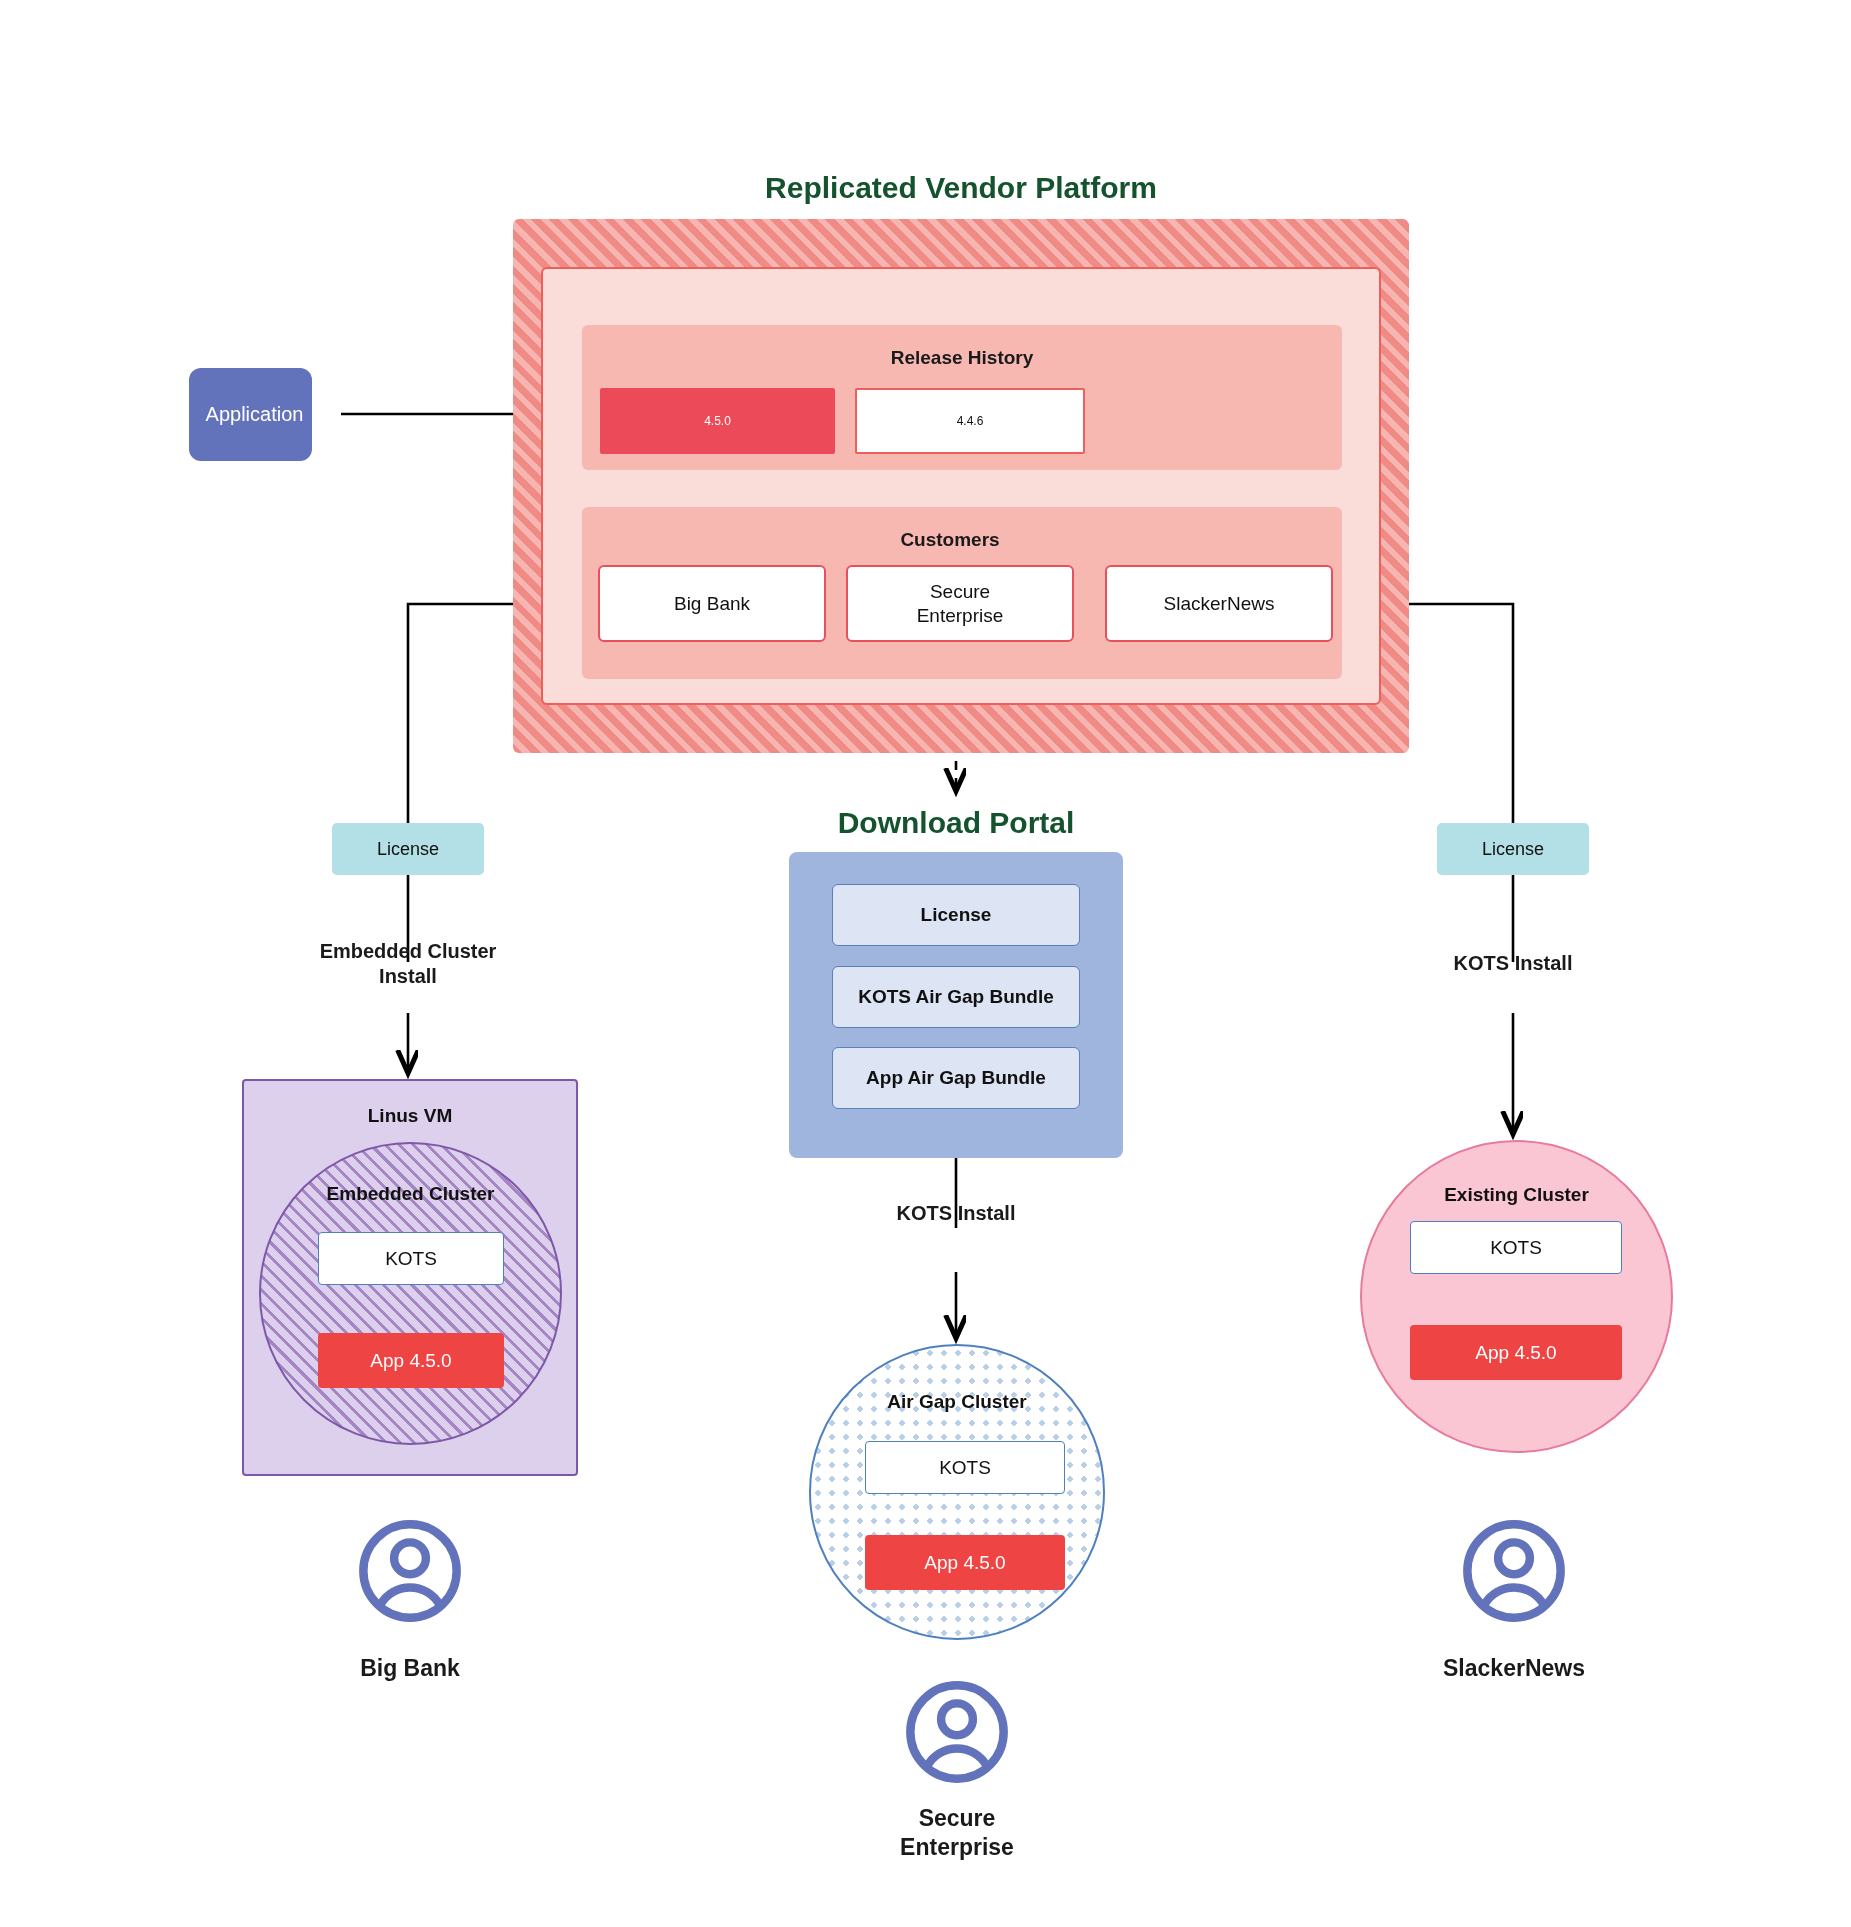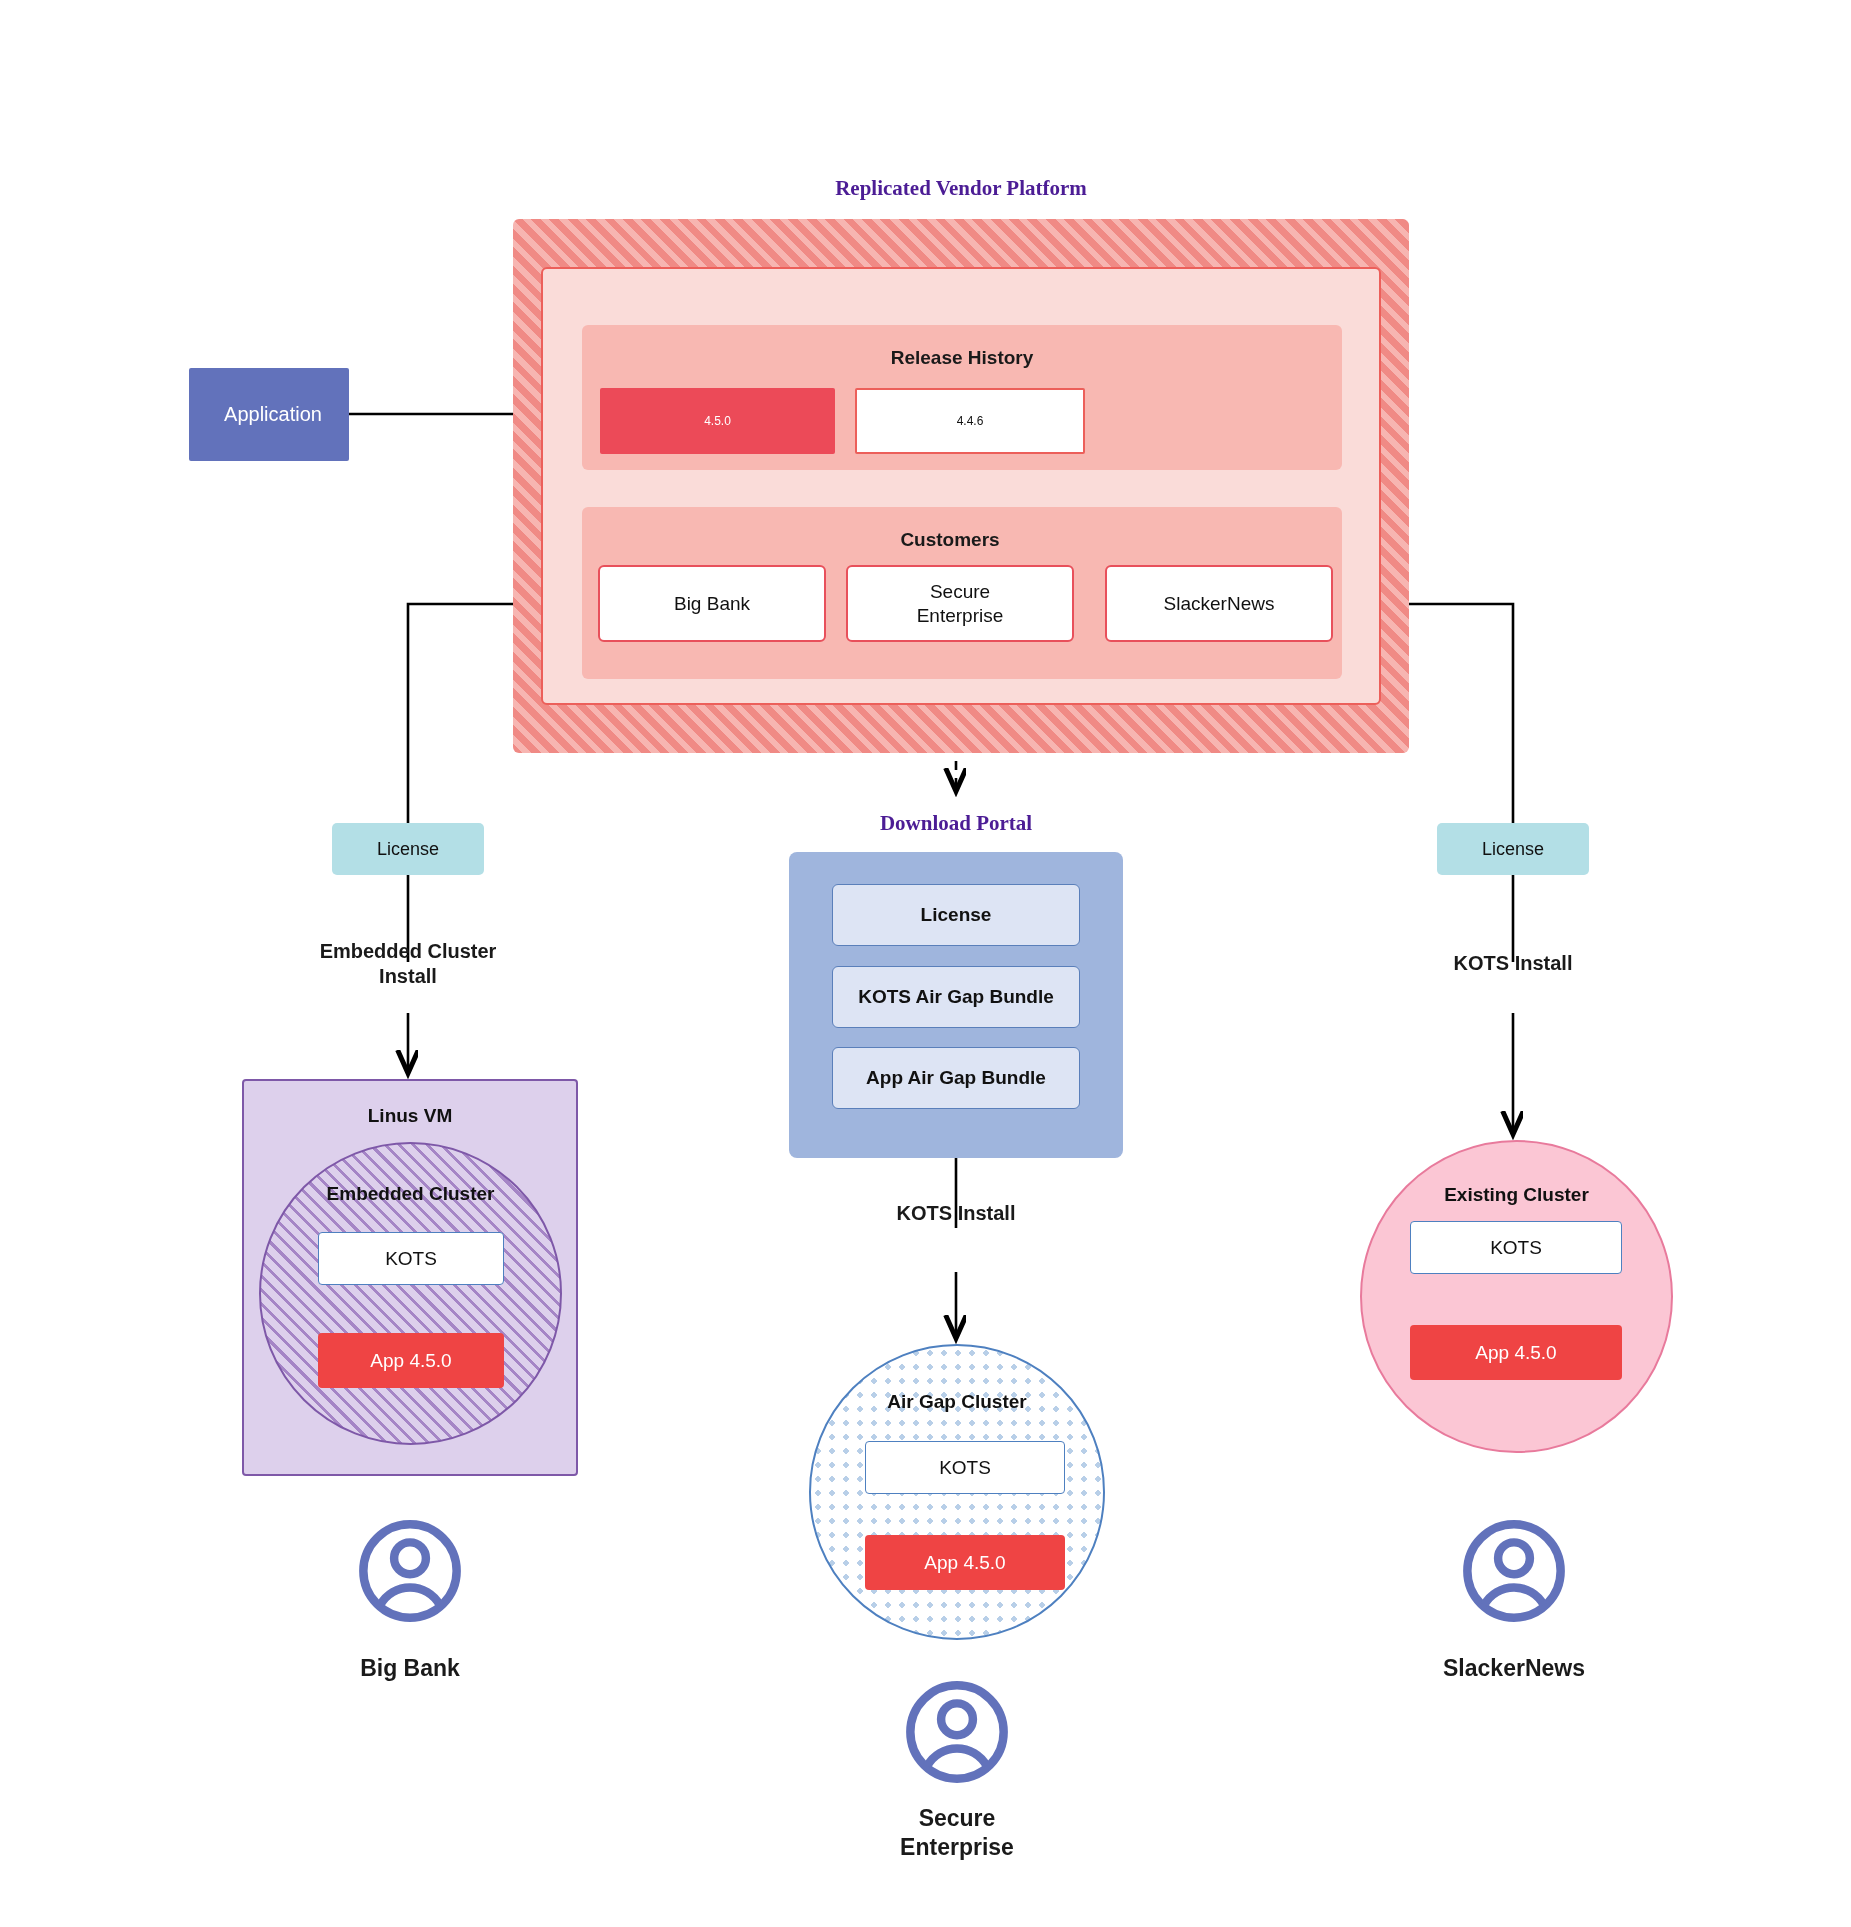--- a/index.html
+++ b/index.html
@@ -2,21 +2,21 @@
 <html><head>
 <meta charset="utf-8">
 <style>
   html,body{margin:0;padding:0;background:#ffffff;}
   body{width:1851px;height:1927px;position:relative;overflow:hidden;
        font-family:"Liberation Sans","DejaVu Sans",sans-serif;color:#111111;}
   .abs{position:absolute;box-sizing:border-box;}
   .ctr{display:flex;align-items:center;justify-content:center;text-align:center;}
 
   
-  .title{font-size:21px;font-weight:700;color:#4c1d95;font-family:Liberation Serif, serif;}
+  .title{font-size:30px;font-weight:700;color:#14532d;}
   .sub{font-size:19px;font-weight:600;color:#1a1a1a;}
   .lbl{font-size:20px;font-weight:700;color:#1a1a1a;line-height:1.25;}
   .persona{font-size:23px;font-weight:700;color:#1a1a1a;line-height:1.25;}
 
   
   #vendor-platform{
     left:513px;top:219px;width:896px;height:534px;border-radius:6px;
     background:
       repeating-linear-gradient(45deg,
         #f08a85 0px,#f08a85 7px,
@@ -38,21 +38,21 @@
            border:2px solid #ec5f5a;}
 
   .cust-box{height:77px;border-radius:6px;background:#ffffff;
             border:2px solid #e8505b;font-size:19px;line-height:1.25;}
   #cust-bigbank{left:598px;top:565px;width:228px;}
   #cust-secure{left:846px;top:565px;width:228px;}
   #cust-slacker{left:1105px;top:565px;width:228px;}
 
   
   #application{
-    left:189px;top:368px;width:160px;height:93px;border-radius:2px;
+    left:189px;top:368px;width:123px;height:93px;border-radius:12px;
     background:#6272bb;color:#ffffff;font-size:20px;padding-left:8px;
   }
 
   
   .license-chip{height:52px;border-radius:5px;background:#b3dfe6;font-size:18px;color:#111;}
   #license-left{left:332px;top:823px;width:152px;}
   #license-right{left:1437px;top:823px;width:152px;}
 
   
   #download-portal{

